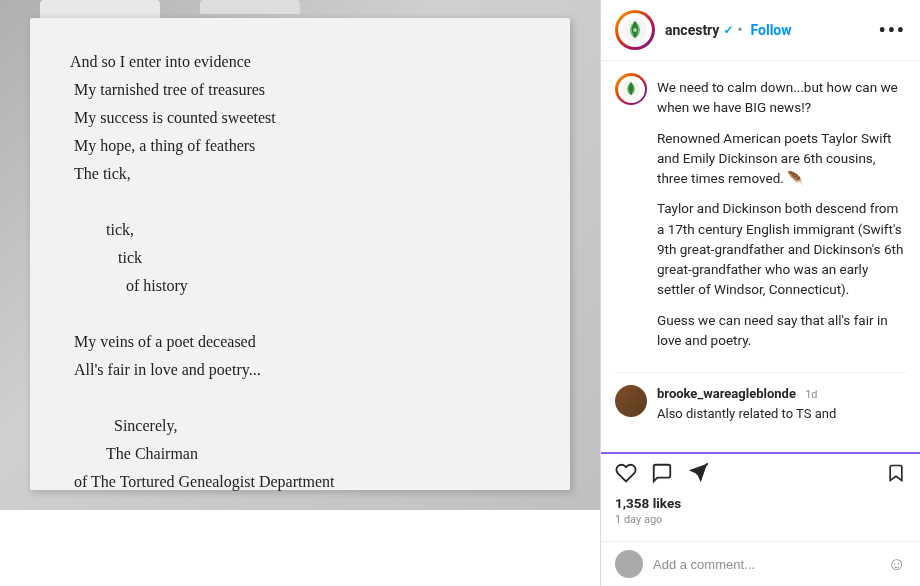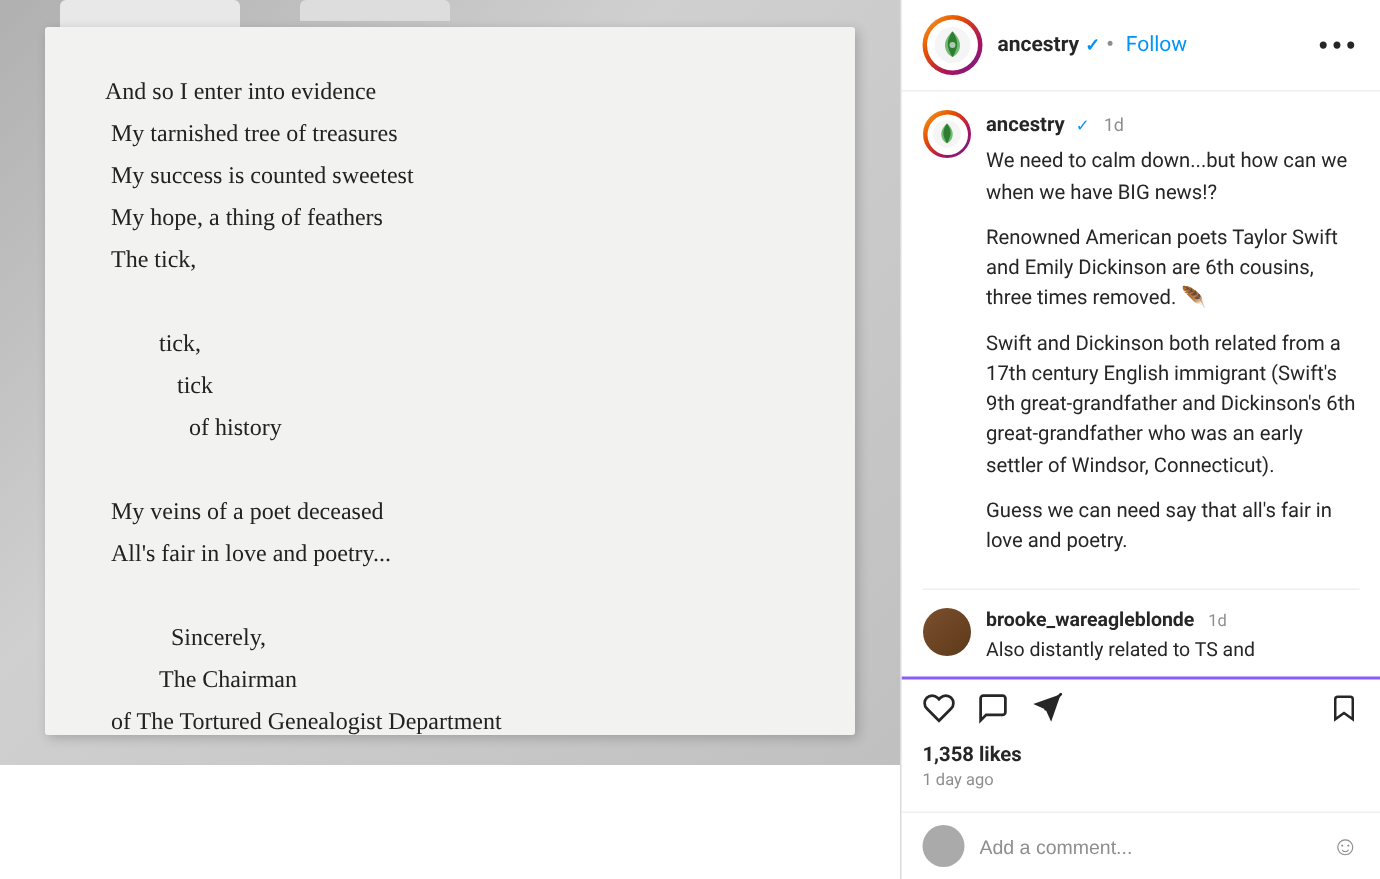--- a/index.html
+++ b/index.html
@@ -131,21 +131,21 @@
       gap: 4px;
     }
 
     .verified-badge {
       color: #0095f6;
       font-size: 12px;
     }
 
     .follow-btn {
       font-size: 14px;
-      font-weight: 400;
+      font-weight: 700;
       color: #0095f6;
       cursor: pointer;
       margin-left: 4px;
     }
 
     .dot-separator {
       color: #8e8e8e;
       font-size: 14px;
     }
 
@@ -403,29 +403,24 @@
       <div class="small-avatar">
         <div class="small-avatar-inner">
           <svg width="20" height="20" viewBox="0 0 26 26" fill="none">
             <circle cx="13" cy="13" r="12" fill="#f5f5f5"></circle>
             <path d="M13 4 C13 4 8 8 8 13 C8 17 10.5 20 13 21 C15.5 20 18 17 18 13 C18 8 13 4 13 4Z" fill="#4CAF50" opacity="0.8"></path>
             <path d="M13 4 C13 4 9 9 10 14 C11 17.5 12 20 13 21 C14 20 15 17.5 16 14 C17 9 13 4 13 4Z" fill="#2e7d32"></path>
           </svg>
         </div>
       </div>
       <div class="post-text-block">
-        <div>
-          <span class="post-username-inline">ancestry</span>
-          <span class="verified-badge" style="font-size:11px;">✓</span>
-          <span class="post-time" style="margin-left:6px;">1d</span>
-        </div>
         <div class="post-body">
           <p class="post-paragraph">We need to calm down...but how can we when we have BIG news!?</p>
           <p class="post-paragraph">Renowned American poets Taylor Swift and Emily Dickinson are 6th cousins, three times removed. 🪶</p>
-          <p class="post-paragraph">Swift and Dickinson both related from a 17th century English immigrant (Swift's 9th great-grandfather and Dickinson's 6th great-grandfather who was an early settler of Windsor, Connecticut).</p>
+          <p class="post-paragraph">Taylor and Dickinson both descend from a 17th century English immigrant (Swift's 9th great-grandfather and Dickinson's 6th great-grandfather who was an early settler of Windsor, Connecticut).</p>
           <p class="post-paragraph">Guess we can need say that all's fair in love and poetry.</p>
         </div>
       </div>
     </div>
 
     <div class="comment-row">
       <div class="comment-avatar"></div>
       <div class="comment-text">
         <span class="comment-username">brooke_wareagleblonde</span>
         <span class="comment-time" style="margin-left:6px;">1d</span>

